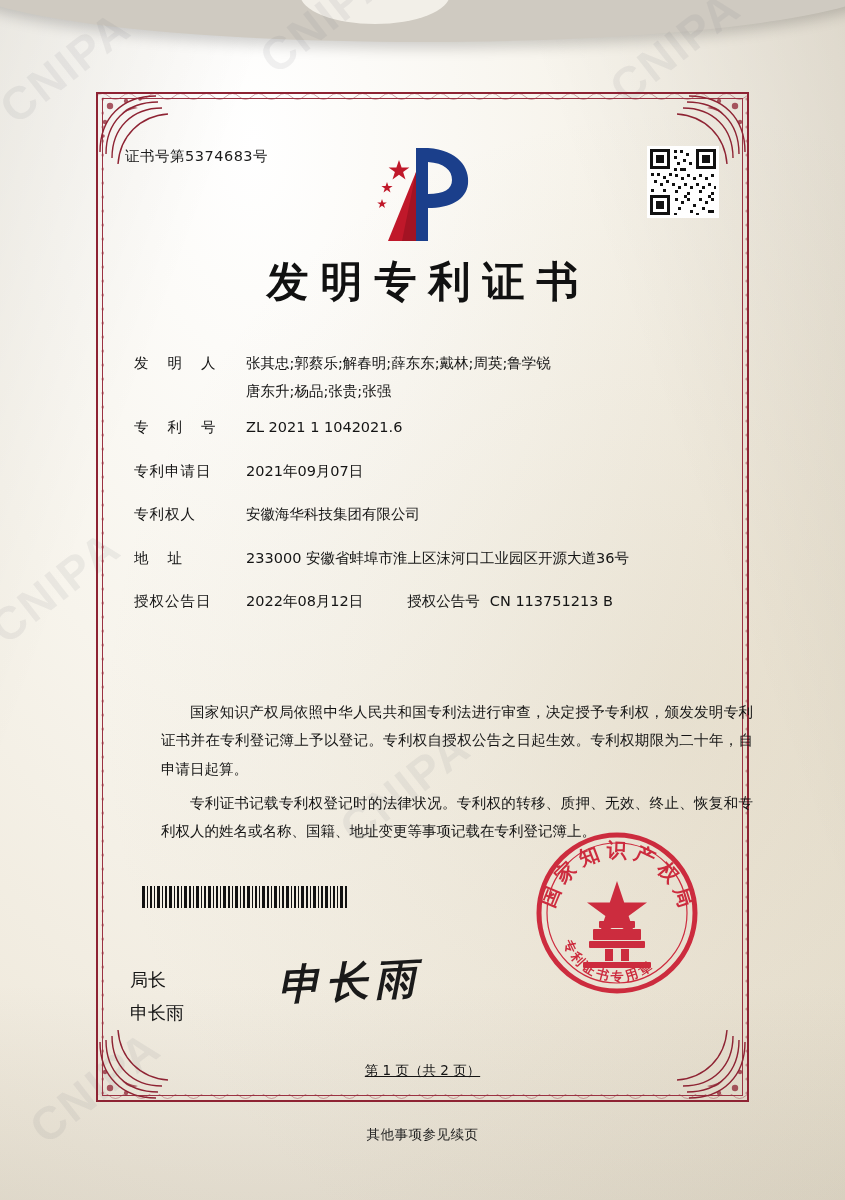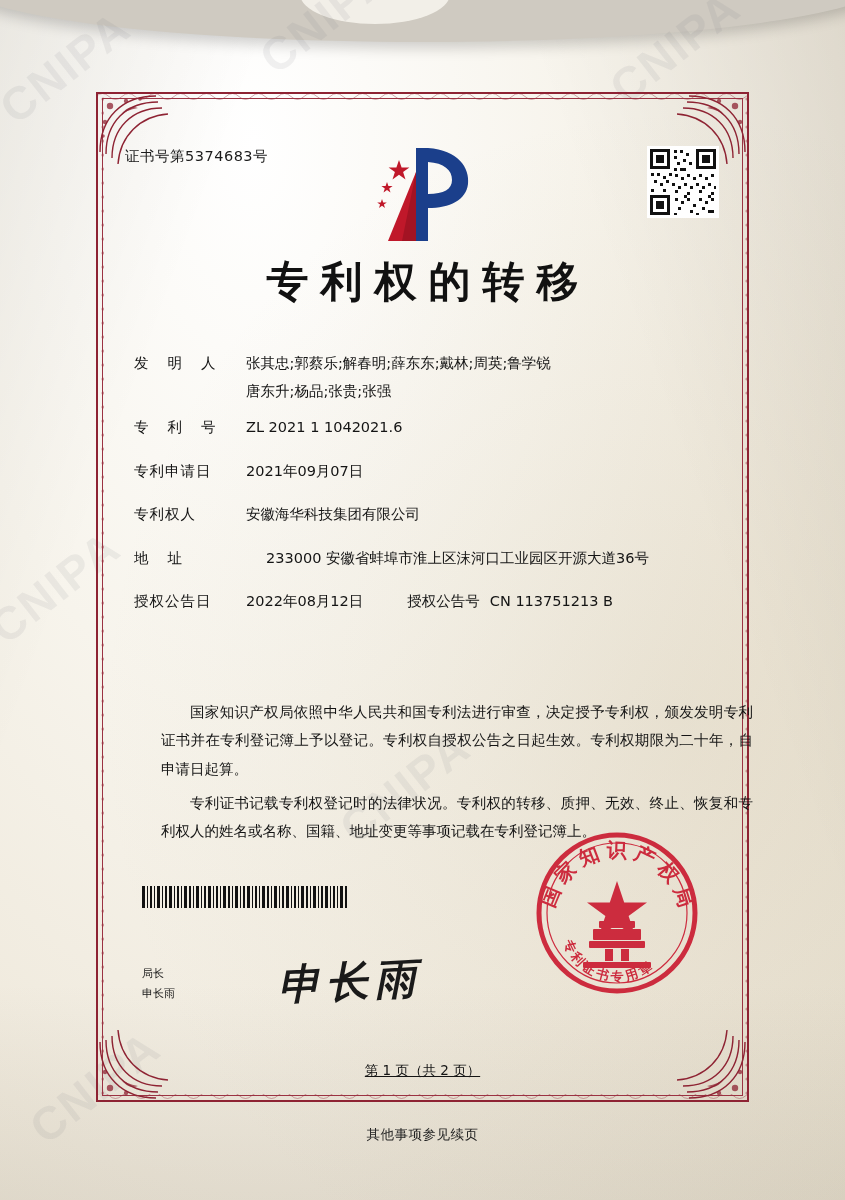--- a/index.html
+++ b/index.html
@@ -174,24 +174,25 @@
   .para p { margin: 0 0 6px 0; text-indent: 29px; }
 
   .barcode {
     position: absolute;
     left: 46px; top: 794px;
     width: 206px; height: 22px;
   }
 
   .sign-block {
     position: absolute;
-    left: 46px; top: 872px;
-    font-size: 11px;
+    left: 34px; top: 872px;
+    font-size: 18px;
     line-height: 1.85;
     color: #141414;
+    font-family: Liberation Serif, serif;
   }
   .signature {
     position: absolute;
     left: 182px; top: 862px;
     font-size: 42px;
     color: #1a1a1a;
     font-family: "DejaVu Serif", serif;
     font-style: italic;
     font-weight: bold;
     letter-spacing: 6px;
@@ -402,41 +403,41 @@
           <rect x="55" y="61" width="3" height="3"></rect>
             <rect x="61" y="64" width="6" height="3"></rect>
             <rect x="49" y="67" width="3" height="2"></rect>
           <rect x="27" y="67" width="3" height="2"></rect>
             <rect x="37" y="49" width="3" height="3"></rect>
             <rect x="61" y="49" width="3" height="3"></rect>
         </g>
       </svg>
     </div>
 
-    <div class="title">专利权的转移</div>
+    <div class="title">发明专利证书</div>
 
     <div class="fields">
       <div class="row">
         <div class="lbl sp2">发明人</div>
         <div class="val" style="white-space:pre-line;">张其忠;郭蔡乐;解春明;薛东东;戴林;周英;鲁学锐
 唐东升;杨品;张贵;张强</div>
       </div>
       <div class="row">
         <div class="lbl sp2">专利号</div>
         <div class="val">ZL 2021 1 1042021.6</div>
       </div>
       <div class="row" style="margin-top:16px;">
         <div class="lbl sp3">专利申请日</div>
         <div class="val">2021年09月07日</div>
       </div>
       <div class="row" style="margin-top:16px;">
         <div class="lbl sp3">专利权人</div>
         <div class="val">安徽海华科技集团有限公司</div>
       </div>
-      <div class="row" style="margin-top:16px;gap:20px;">
+      <div class="row" style="margin-top:16px;">
         <div class="lbl sp2">地址</div>
         <div class="val">233000 安徽省蚌埠市淮上区沫河口工业园区开源大道36号</div>
       </div>
       <div class="row" style="margin-top:16px;">
         <div class="lbl sp3">授权公告日</div>
         <div>2022年08月12日</div>
         <div class="lbl2" style="margin-left:44px; white-space:nowrap;">授权公告号</div>
         <div style="margin-left:10px; white-space:nowrap;">CN 113751213 B</div>
       </div>
     </div>

